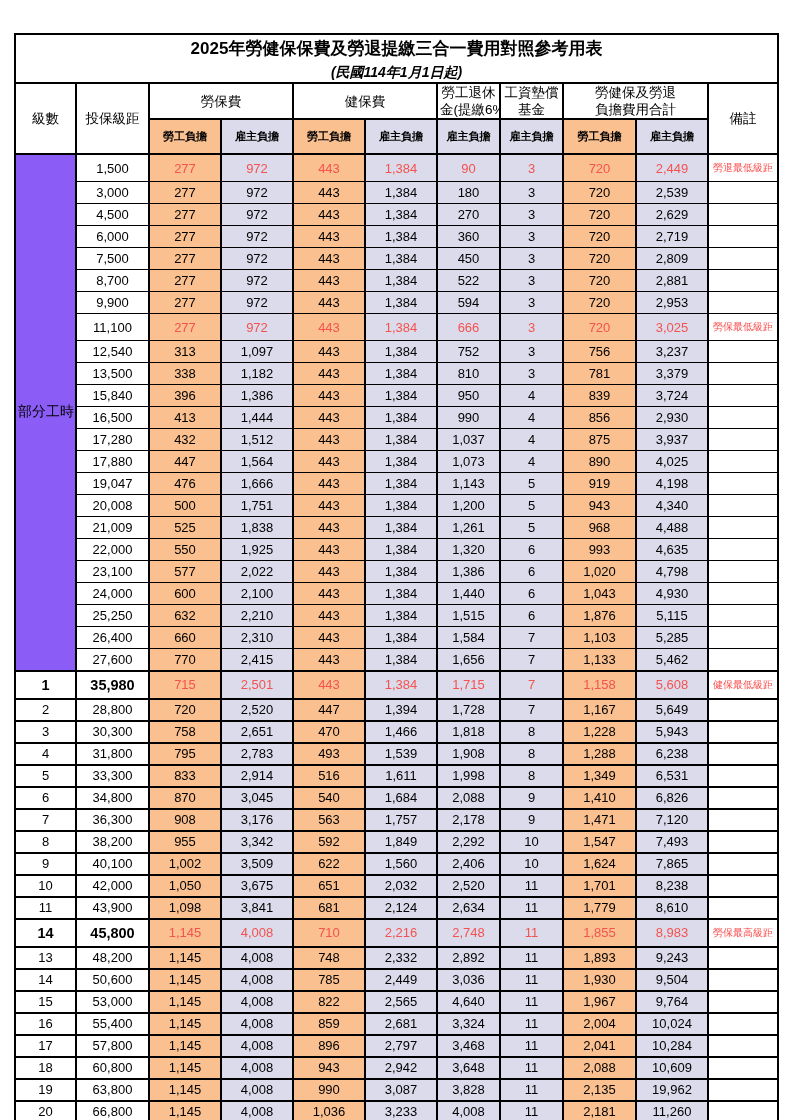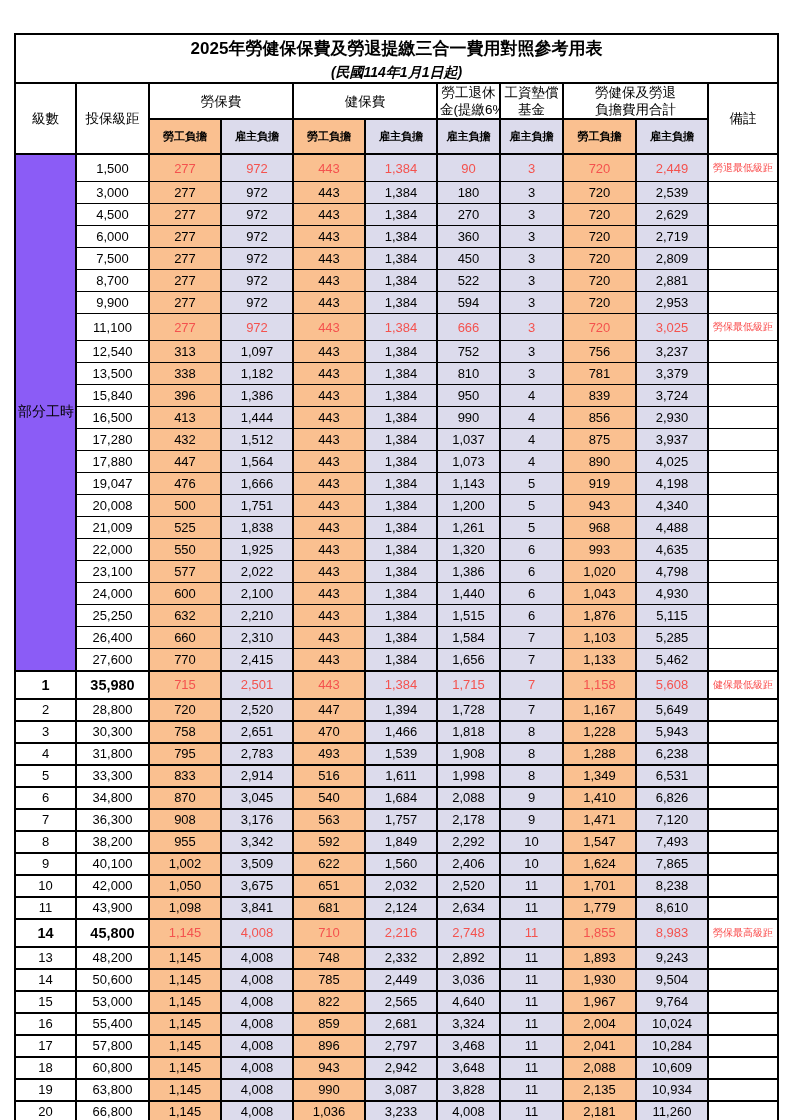--- a/index.html
+++ b/index.html
@@ -625,21 +625,21 @@
         <tr class="row-num">
           <td class="cell-lv">19</td>
           <td class="cell-wage">63,800</td>
           <td class="cell-data bg-emp">1,145</td>
           <td class="cell-data bg-er">4,008</td>
           <td class="cell-data bg-emp">990</td>
           <td class="cell-data bg-er">3,087</td>
           <td class="cell-data bg-er">3,828</td>
           <td class="cell-data bg-er">11</td>
           <td class="cell-data bg-emp">2,135</td>
-          <td class="cell-data bg-er">10,934</td>
+          <td class="cell-data bg-er">19,962</td>
           <td class="cell-note"></td>
         </tr>
         <tr class="row-num">
           <td class="cell-lv">20</td>
           <td class="cell-wage">66,800</td>
           <td class="cell-data bg-emp">1,145</td>
           <td class="cell-data bg-er">4,008</td>
           <td class="cell-data bg-emp">1,036</td>
           <td class="cell-data bg-er">3,233</td>
           <td class="cell-data bg-er">4,008</td>

